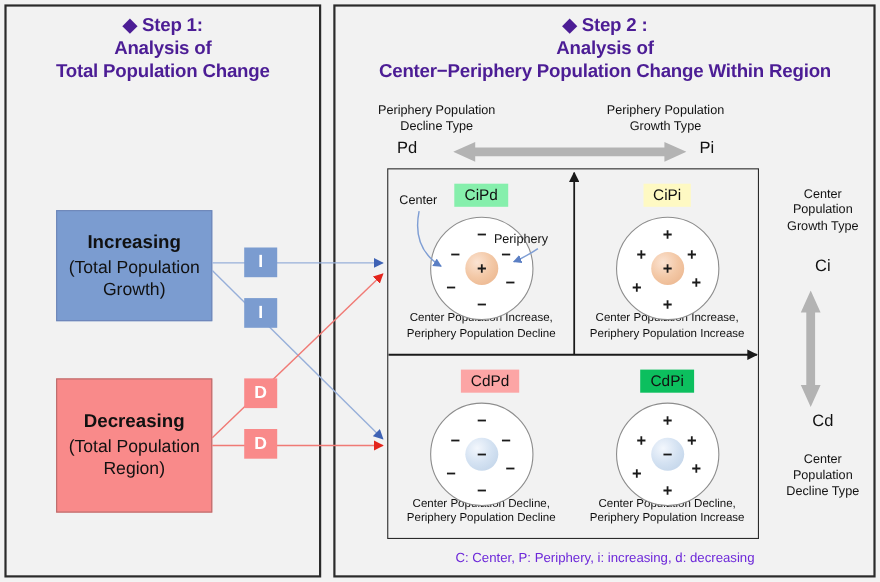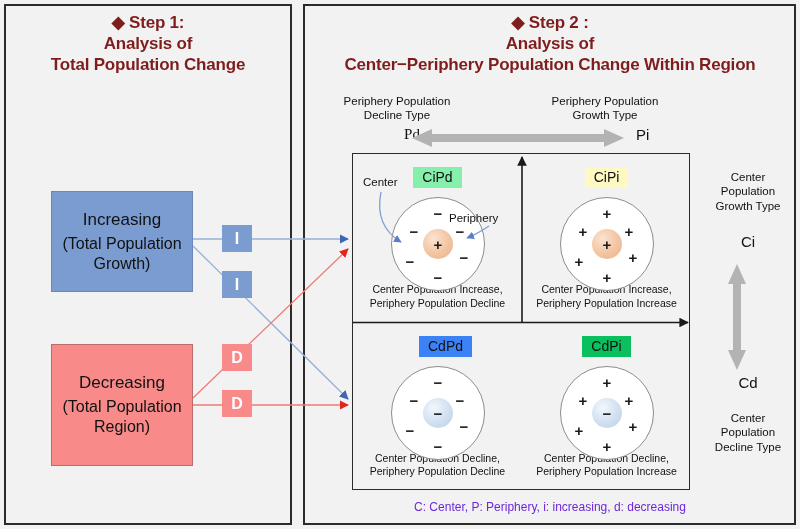--- a/index.html
+++ b/index.html
@@ -26,21 +26,21 @@
   }
   #panel-left  { left: 4px;   top: 4px; width: 288px; height: 521px; }
   #panel-right { left: 303px; top: 4px; width: 493px; height: 521px; }
 
   
   .heading {
     position: absolute;
     text-align: center;
     line-height: 1.24;
     font-weight: 700;
-    color: #7f1d1d;
+    color: #4c1d95;
     letter-spacing: -0.2px;
   }
   #step1-heading { left: 10px;  top: 12px; width: 276px; font-size: 17px; }
   #step2-heading { left: 310px; top: 12px; width: 480px; font-size: 17px; }
   .heading .line2, .heading .line3 { font-weight: 700; }
 
   
   .statebox {
     position: absolute;
     box-sizing: border-box;
@@ -56,21 +56,21 @@
     left: 51px; top: 191px; width: 142px; height: 101px;
     background: #7b9cd0;
   }
   #box-decreasing {
     left: 51px; top: 344px; width: 142px; height: 122px;
     background: #f98a8a;
     border-color: #b86c6c;
   }
   .statebox .title {
     font-size: 17px;
-    font-weight: 400;
+    font-weight: 700;
     color: #111;
     margin-bottom: 4px;
   }
   .statebox .sub {
     font-size: 16px;
     line-height: 1.22;
     color: #111;
   }
 
   
@@ -107,21 +107,21 @@
     line-height: 1.24;
     color: #111;
   }
   #cap-pd { left: 332px; top: 94px; width: 130px; }
   #cap-pi { left: 540px; top: 94px; width: 130px; }
   .axis-letter {
     position: absolute;
     font-size: 15px;
     color: #111;
   }
-  #letter-pd { left: 392px; top: 126px; width: 40px; text-align: center; font-family: Liberation Serif, serif; }
+  #letter-pd { left: 350px; top: 126px; width: 40px; text-align: center; }
   #letter-pi { left: 636px; top: 126px; width: 40px; text-align: left; }
 
   #harrow {
     position: absolute;
     left: 412px; top: 128px;
     width: 212px; height: 20px;
   }
 
   
   #cap-ci { left: 700px; top: 170px; width: 96px; }
@@ -164,21 +164,21 @@
   .quad-label {
     position: absolute;
     top: 13px;
     padding: 2px 9px 3px 9px;
     font-size: 14px;
     color: #111;
     z-index: 3;
   }
   .lbl-cipd { background: #86efac; text-align: right; }
   .lbl-cipi { background: #fef9c3; }
-  .lbl-cdpd { background: #3b82f6; margin-left: 16px; }
+  .lbl-cdpd { background: #fca5a5; margin-left: 16px; }
   .lbl-cdpi { background: #0cbf5e; }
 
   .region-circle {
     position: absolute;
     top: 43px;
     width: 92px; height: 92px;
     left: 38px;
     border-radius: 50%;
     background: #ffffff;
     border: 1.2px solid #8d8d8d;

